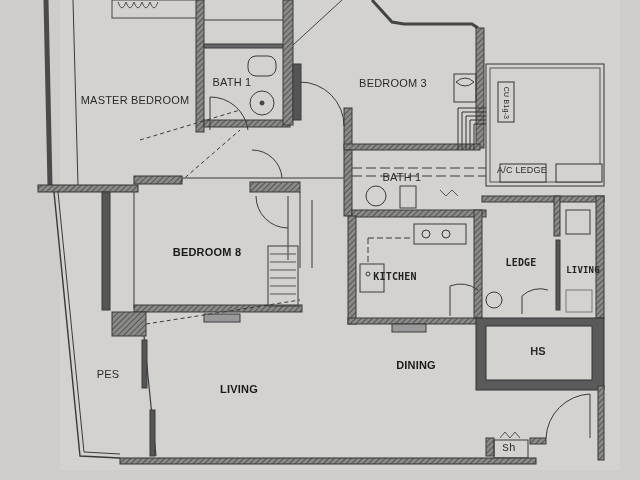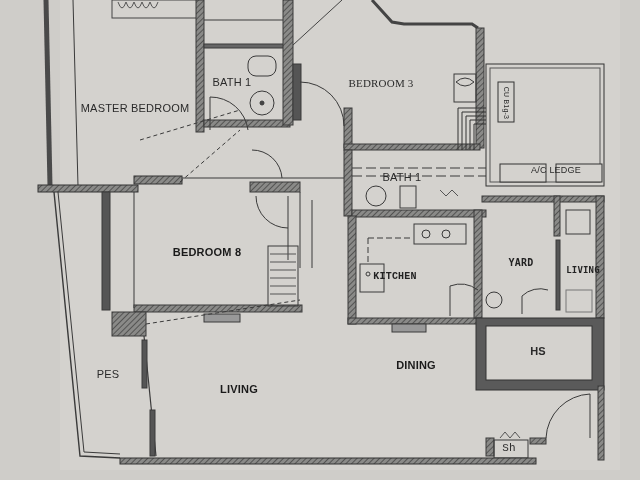--- a/index.html
+++ b/index.html
@@ -152,28 +152,28 @@
       <rect x="486" y="438" width="8" height="18" fill="url(#hatch)"></rect>
       <rect x="530" y="438" width="16" height="6" fill="url(#hatch)"></rect>
       <rect x="494" y="440" width="34" height="18"></rect>
       <path d="M500,438 l5,-6 l5,6 l5,-6 l5,6" stroke="#555"></path>
     </g>
 
     <rect x="120" y="458" width="416" height="6" fill="url(#hatch)" stroke="#333"></rect>
   </g>
 </svg>
 
-<div class="lbl" style="left:135px;top:108px;">MASTER BEDROOM</div>
+<div class="lbl" style="left:135px;top:100px;">MASTER BEDROOM</div>
 <div class="lbl" style="left:232px;top:82px;">BATH 1</div>
-<div class="lbl" style="left:381px;top:83px;font-family:Liberation Serif, serif;">BEDROOM 3</div>
+<div class="lbl" style="left:393px;top:83px;">BEDROOM 3</div>
 <div class="lbl" style="left:402px;top:177px;">BATH 1</div>
 <div class="lbl dark" style="left:207px;top:252px;">BEDROOM 8</div>
-<div class="lbl scrawl" style="left:395px;top:276px;font-family:Liberation Mono, monospace;">KITCHEN</div>
-<div class="lbl scrawl" style="left:521px;top:262px;">YARD</div>
+<div class="lbl scrawl" style="left:395px;top:276px;">KITCHEN</div>
+<div class="lbl scrawl" style="left:521px;top:262px;">LEDGE</div>
 <div class="lbl scrawl small" style="left:583px;top:270px;">LIVING</div>
 <div class="lbl" style="left:538px;top:351px;font-weight:bold;">HS</div>
 <div class="lbl dark" style="left:416px;top:365px;">DINING</div>
 <div class="lbl dark" style="left:226px;top:389px;padding-left:26px;">LIVING</div>
 <div class="lbl" style="left:108px;top:374px;">PES</div>
 <div class="lbl" style="left:509px;top:448px;font-family:Liberation Mono, monospace;">Sh</div>
 
-<div class="lbl small" style="left:556px;top:170px;">A/C LEDGE</div>
+<div class="lbl small" style="left:522px;top:170px;">A/C LEDGE</div>
 <div class="lbl vert" style="left:506px;top:103px;">CU B1g-3</div>
 
 </body></html>

